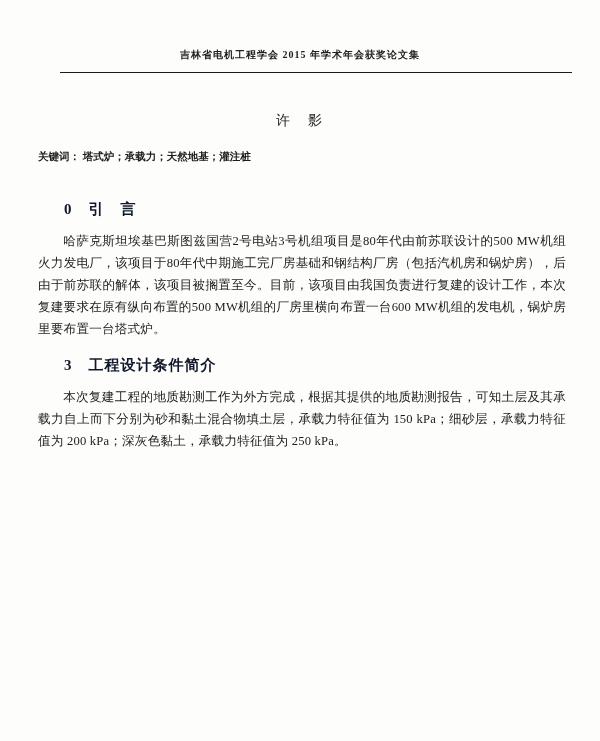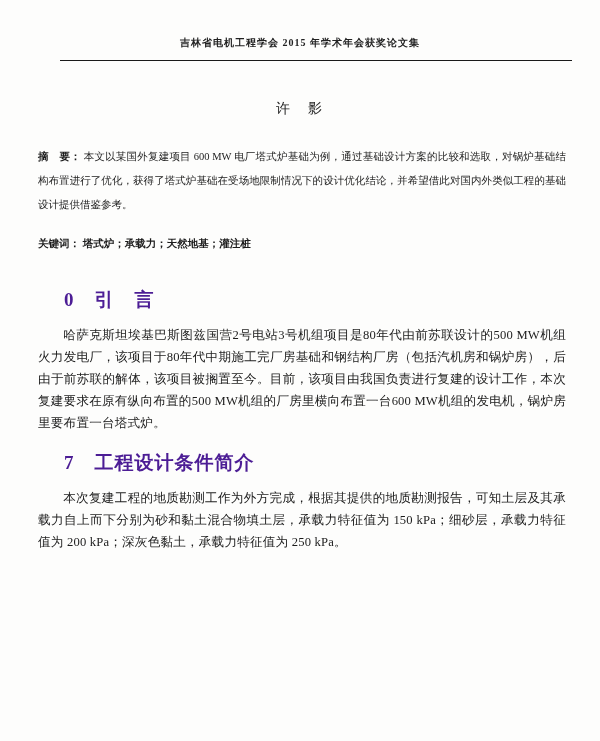--- a/index.html
+++ b/index.html
@@ -12,21 +12,21 @@
     width: 600px;
     height: 741px;
     margin: 0 auto;
     background: #fdfdfc;
     color: #1c1c1c;
     font-family: "Liberation Serif", serif;
     overflow: hidden;
     box-sizing: border-box;
   }
   .journal-header {
-    padding-top: 36px;
+    padding-top: 48px;
     text-align: center;
     font-size: 10px;
     font-weight: bold;
     letter-spacing: 1px;
     color: #222;
   }
   .header-divider {
     height: 0;
     border-top: 1.6px solid #1a1a1a;
     margin: 10px 28px 0 60px;
@@ -67,24 +67,24 @@
     font-size: 10.5px;
     line-height: 22px;
     font-weight: bold;
   }
   .content {
     margin: 0 34px 0 38px;
   }
   .section-heading {
     margin: 0;
     padding: 32px 0 11px 26px;
-    font-size: 19px;
+    font-size: 15px;
     font-weight: bold;
     letter-spacing: 1px;
-    color: #4c1d95;
+    color: #0f172a;
   }
   .section-heading.second {
     padding-top: 16px;
   }
   .content p {
     margin: 0;
     font-size: 12.6px;
     line-height: 22px;
     text-align: justify;
     text-indent: 2em;
@@ -97,35 +97,31 @@
 <div class="page">
 
   <div class="journal-header">吉林省电机工程学会 2015 年学术年会获奖论文集</div>
 
   <div class="header-divider"></div>
 
 
   <div class="author-name">许　影</div>
 
 
-  <div class="meta-block">
-    <span class="meta-label">摘　要：</span>
-    <span>本文以某国外复建项目 600 MW 电厂塔式炉基础为例，通过基础设计方案的比较和选取，对锅炉基础结构布置进行了优化，获得了塔式炉基础在受场地限制情况下的设计优化结论，并希望借此对国内外类似工程的基础设计提供借鉴参考。</span>
-  </div>
 
   <div class="keywords-line">
     <span class="meta-label">关键词：</span>
     <span>塔式炉；承载力；天然地基；灌注桩</span>
   </div>
 
   <div class="content">
 
     <h2 class="section-heading">0　引　言</h2>
 
     <p>哈萨克斯坦埃基巴斯图兹国营2号电站3号机组项目是80年代由前苏联设计的500 MW机组火力发电厂，该项目于80年代中期施工完厂房基础和钢结构厂房（包括汽机房和锅炉房），后由于前苏联的解体，该项目被搁置至今。目前，该项目由我国负责进行复建的设计工作，本次复建要求在原有纵向布置的500 MW机组的厂房里横向布置一台600 MW机组的发电机，锅炉房里要布置一台塔式炉。</p>
 
-    <h2 class="section-heading second">7　工程设计条件简介</h2>
+    <h2 class="section-heading second">3　工程设计条件简介</h2>
 
     <p>本次复建工程的地质勘测工作为外方完成，根据其提供的地质勘测报告，可知土层及其承载力自上而下分别为砂和黏土混合物填土层，承载力特征值为 150 kPa；细砂层，承载力特征值为 200 kPa；深灰色黏土，承载力特征值为 250 kPa。</p>
 
   </div>
 
 </div>
 
 </body></html>

